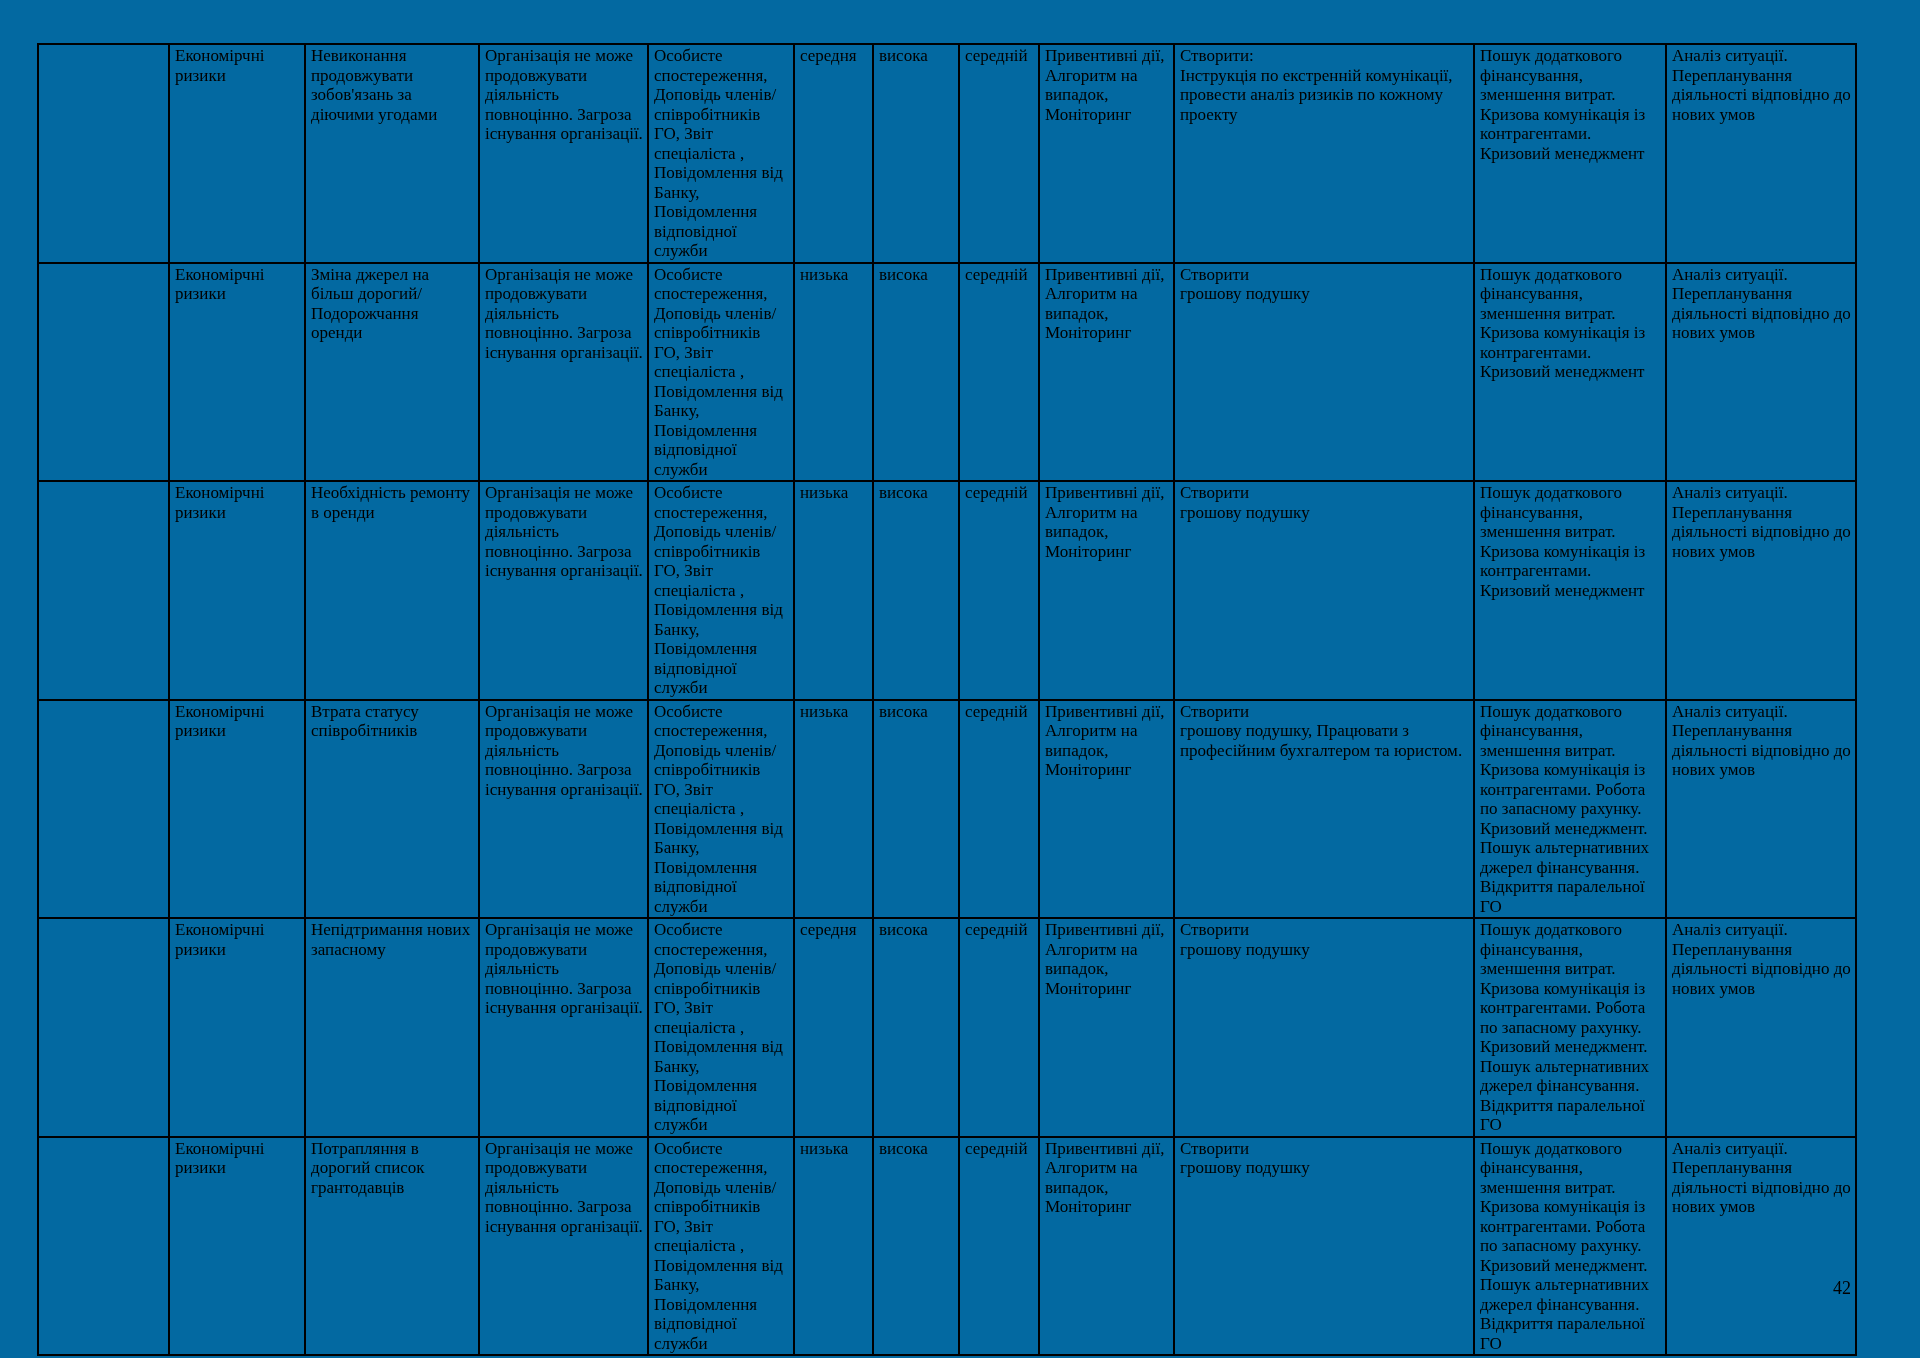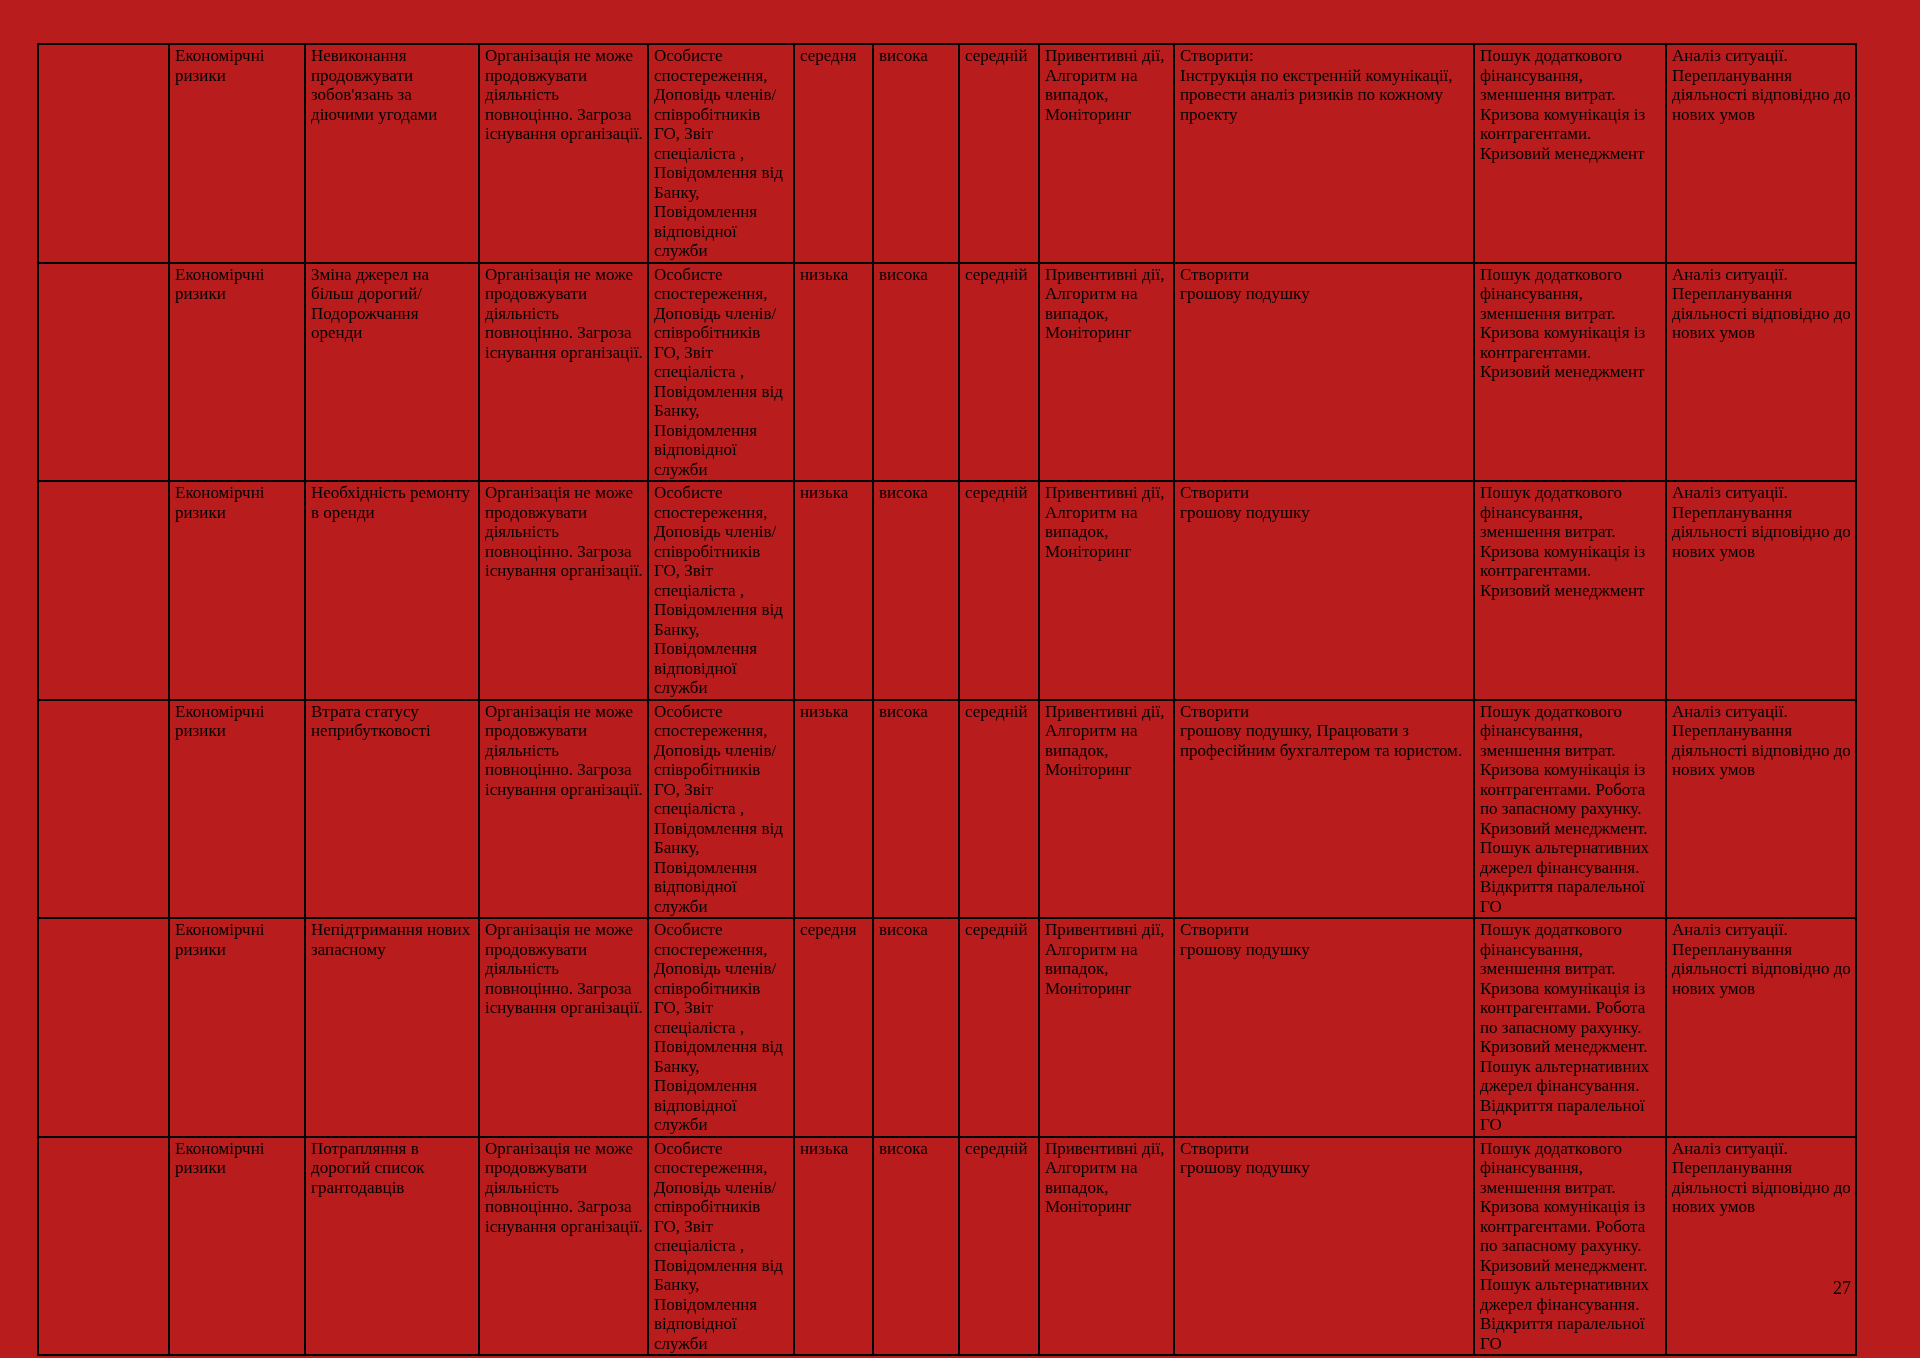--- a/index.html
+++ b/index.html
@@ -4,21 +4,21 @@
 <style>
   html, body {
     margin: 0;
     padding: 0;
     background: #ffffff;
   }
   .page {
     position: relative;
     width: 1920px;
     height: 1358px;
-    background: #b91c1c;
+    background: #0369a1;
     font-family: "Liberation Serif", "DejaVu Serif", serif;
     color: #000;
     overflow: hidden;
   }
   table.risk-table {
     position: absolute;
     left: 37px;
     top: 43px;
     border-collapse: collapse;
     table-layout: fixed;
@@ -119,21 +119,21 @@
           <td class="c-severity">середній</td>
           <td class="c-measures">Привентивні дії, Алгоритм на випадок, Моніторинг</td>
           <td class="c-create">Створити
 грошову подушку</td>
           <td class="c-response">Пошук додаткового фінансування, зменшення витрат. Кризова комунікація із контрагентами. Кризовий менеджмент</td>
           <td class="c-recovery">Аналіз ситуації. Перепланування діяльності відповідно до нових умов</td>
         </tr>
         <tr style="height: 203px;">
           <td class="c-spacer"></td>
           <td class="c-category">Економірчні ризики</td>
-          <td class="c-risk">Втрата статусу неприбутковості</td>
+          <td class="c-risk">Втрата статусу співробітників</td>
           <td class="c-consequence">Організація не може продовжувати діяльність повноцінно. Загроза існування організації.</td>
           <td class="c-detection">Особисте спостереження, Доповідь членів/співробітників ГО, Звіт спеціаліста , Повідомлення від Банку, Повідомлення відповідної служби</td>
           <td class="c-probability">низька</td>
           <td class="c-impact">висока</td>
           <td class="c-severity">середній</td>
           <td class="c-measures">Привентивні дії, Алгоритм на випадок, Моніторинг</td>
           <td class="c-create">Створити
 грошову подушку, Працювати з професійним бухгалтером та юристом.</td>
           <td class="c-response">Пошук додаткового фінансування, зменшення витрат. Кризова комунікація із контрагентами. Робота по запасному рахунку. Кризовий менеджмент. Пошук альтернативних джерел фінансування. Відкриття паралельної ГО</td>
           <td class="c-recovery">Аналіз ситуації. Перепланування діяльності відповідно до нових умов</td>
@@ -164,15 +164,15 @@
           <td class="c-severity">середній</td>
           <td class="c-measures">Привентивні дії, Алгоритм на випадок, Моніторинг</td>
           <td class="c-create">Створити
 грошову подушку</td>
           <td class="c-response">Пошук додаткового фінансування, зменшення витрат. Кризова комунікація із контрагентами. Робота по запасному рахунку. Кризовий менеджмент. Пошук альтернативних джерел фінансування. Відкриття паралельної ГО</td>
           <td class="c-recovery">Аналіз ситуації. Перепланування діяльності відповідно до нових умов</td>
         </tr>
       </tbody>
   </table>
 
-  <div class="page-number">27</div>
+  <div class="page-number">42</div>
 
 </div>
 
 </body></html>

